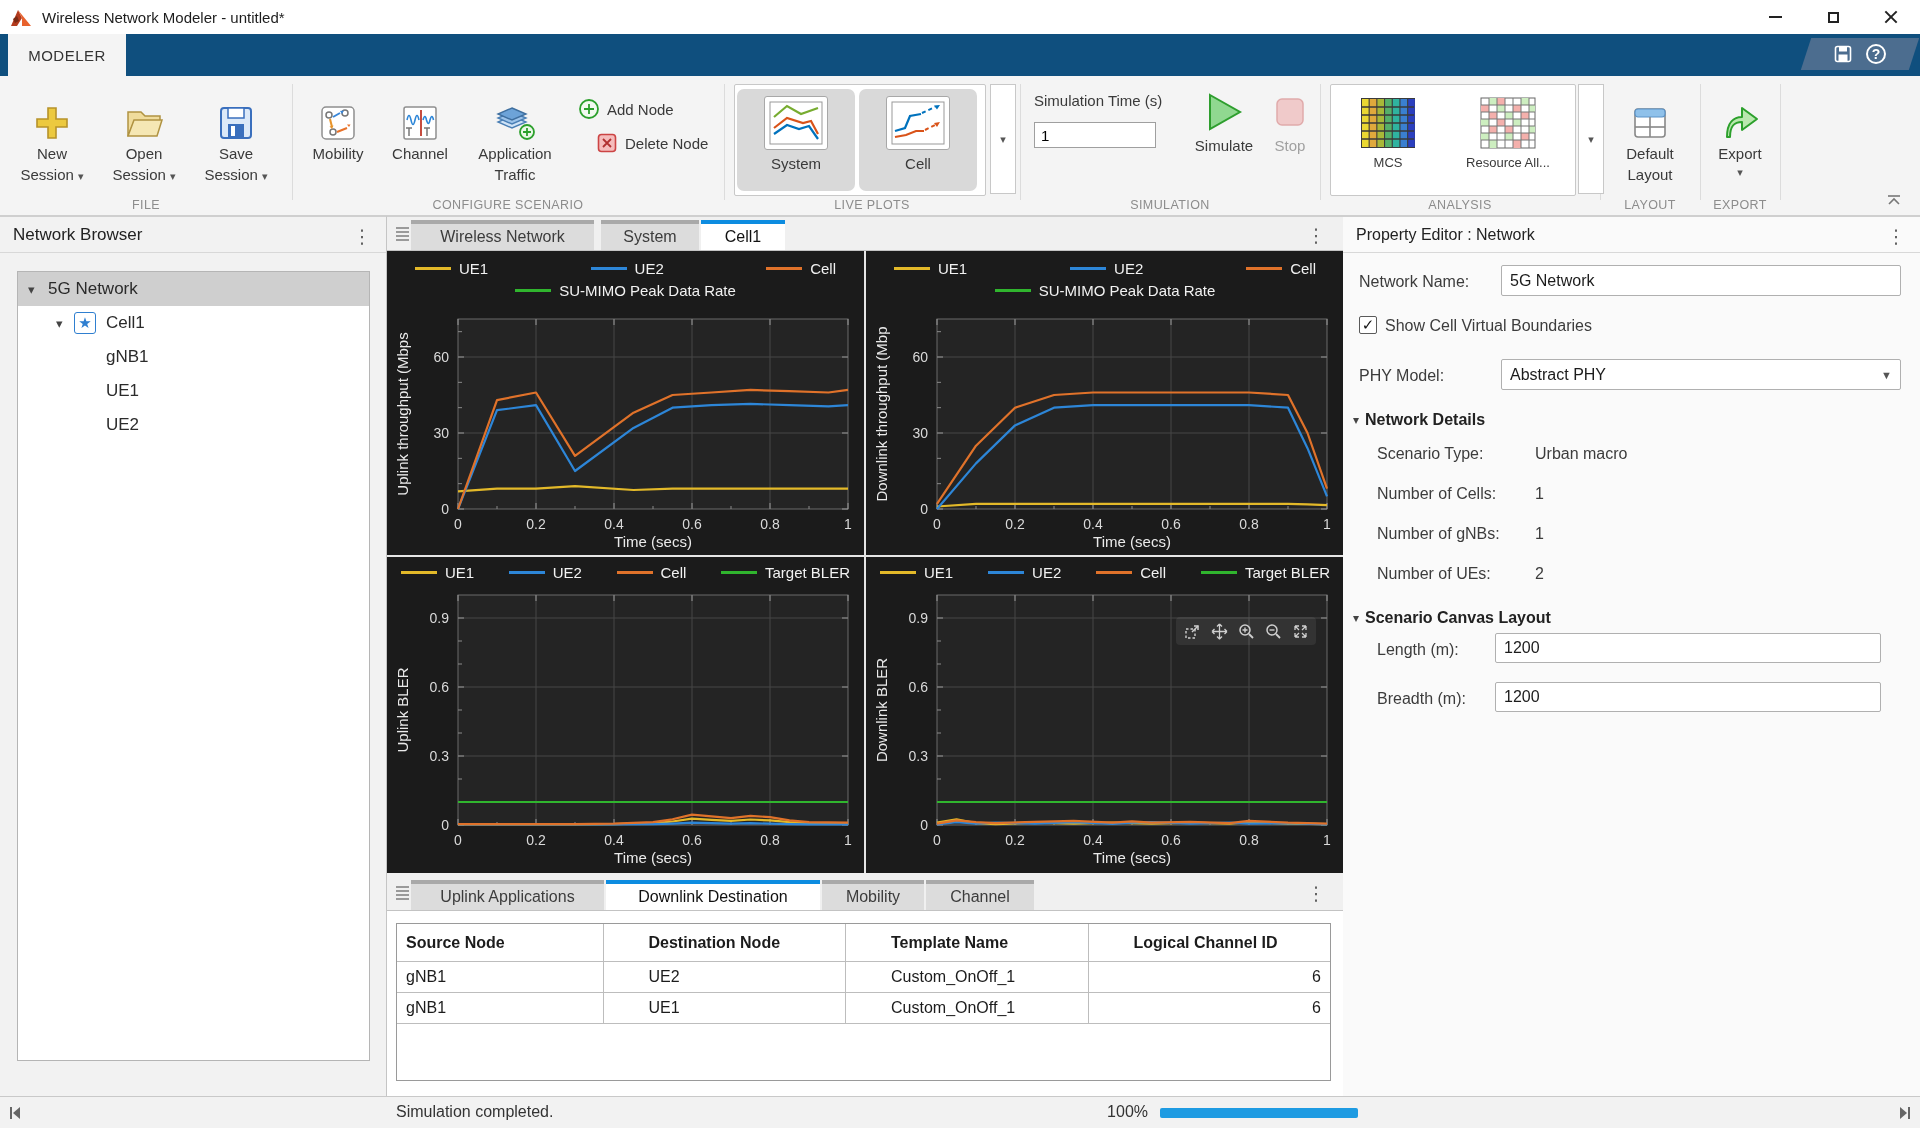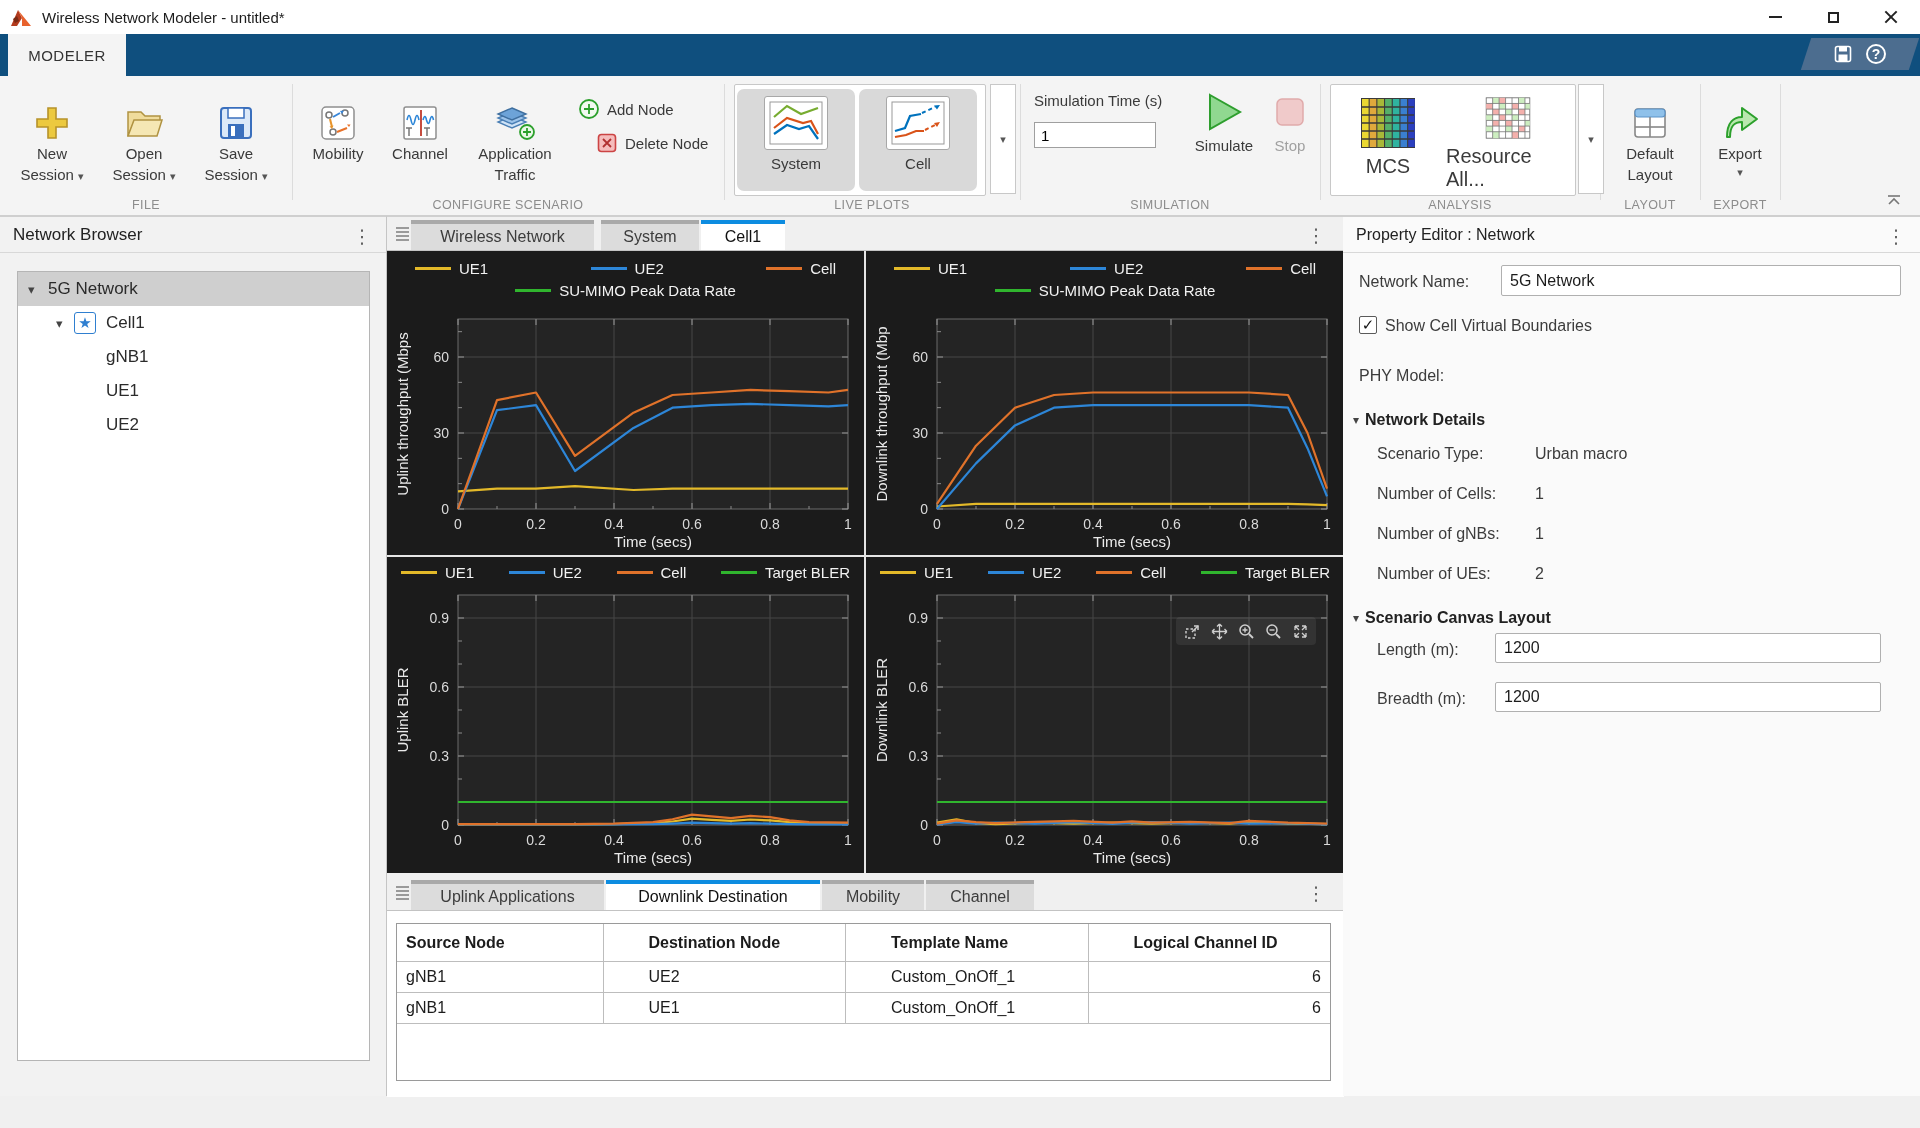--- a/index.html
+++ b/index.html
@@ -36,21 +36,21 @@
   .big-btn .bl{font-size:15px;color:#3a3a3a;line-height:18px;text-align:center;}
   .caret{font-size:11px;color:#555;}
   .mini-btn{position:absolute;display:flex;align-items:center;gap:7px;font-size:15px;color:#3a3a3a;}
   .gallery{position:absolute;top:8px;background:#fff;border:1px solid #c8c8c8;border-radius:2px;display:flex;}
   .chip{width:118px;height:102px;margin:4px 2px;background:#d9d9d9;border-radius:7px;
         display:flex;flex-direction:column;align-items:center;}
   .chip .icobox{margin-top:7px;width:64px;height:54px;background:#fff;border:1px solid #a8a8a8;border-radius:3px;
         display:flex;align-items:center;justify-content:center;}
   .chip .bl{margin-top:5px;font-size:15px;color:#3a3a3a;}
   .gal-item{width:112px;height:102px;margin:4px 1px;display:flex;flex-direction:column;align-items:center;}
-  .gal-item .bl{margin-top:6px;font-size:20px;color:#3a3a3a;}
+  .gal-item .bl{margin-top:6px;font-size:13px;color:#3a3a3a;}
   .gal-caret{position:absolute;top:8px;width:26px;height:110px;background:#fff;border:1px solid #c8c8c8;
         display:flex;align-items:center;justify-content:center;}
   .simlabel{position:absolute;font-size:15px;color:#3a3a3a;}
   .siminput{position:absolute;width:122px;height:26px;border:1px solid #9f9f9f;font-size:15px;padding:0 6px;background:#fff;}
   .disabled .bl{color:#a0a0a0;}
 
   
   .panel-left{position:absolute;left:0;top:216px;width:386px;height:880px;background:#f2f2f2;border-top:1px solid #cfcfcf;}
   .phead{height:36px;display:flex;align-items:center;border-bottom:1px solid #d8d8d8;}
   .phead .ptitle{margin-left:13px;font-size:17px;color:#222;}
@@ -834,20 +834,24 @@
       <span class="kebab" style="right:14px;top:8px">⋮</span>
     </div>
 
     <div class="prop-label" style="left:16px;top:56px">Network Name:</div>
     <input class="prop-input" style="left: 158px; top: 48px; width: 400px;" value="5G Network">
 
     <div class="checkbox" style="left:16px;top:99px">✓</div>
     <div class="prop-label" style="left:42px;top:100px">Show Cell Virtual Boundaries</div>
 
     <div class="prop-label" style="left:16px;top:150px">PHY Model:</div>
+    <div class="prop-select" style="left:158px;top:142px;width:400px">
+      <span>Abstract PHY</span>
+      <span class="dd">▼</span>
+    </div>
 
     <div class="sechead" style="left:10px;top:194px">
       <span class="tcaret2">▾</span>
       <span>Network Details</span>
     </div>
     <div class="prop-label" style="left:34px;top:228px">Scenario Type:</div>
     <div class="prop-label" style="left:192px;top:228px">Urban macro</div>
     <div class="prop-label" style="left:34px;top:268px">Number of Cells:</div>
     <div class="prop-label" style="left:192px;top:268px">1</div>
     <div class="prop-label" style="left:34px;top:308px">Number of gNBs:</div>
@@ -858,14 +862,27 @@
     <div class="sechead" style="left:10px;top:392px">
       <span class="tcaret2">▾</span>
       <span>Scenario Canvas Layout</span>
     </div>
     <div class="prop-label" style="left:34px;top:424px">Length (m):</div>
     <input class="prop-input" style="left: 152px; top: 416px; width: 386px; height: 30px;" value="1200">
     <div class="prop-label" style="left:34px;top:473px">Breadth (m):</div>
     <input class="prop-input" style="left: 152px; top: 465px; width: 386px; height: 30px;" value="1200">
   </div>
 
+  <div class="statusbar">
+    <svg style="position:absolute;left:8px;top:8px" width="16" height="16" viewBox="0 0 16 16">
+      <rect x="2" y="2" width="2" height="12" fill="#666"></rect>
+        <polygon points="12,2 5,8 12,14" fill="#666"></polygon>
+    </svg>
+    <span class="statmsg">Simulation completed.</span>
+    <span class="statpct">100%</span>
+    <div class="progress"></div>
+    <svg style="position:absolute;right:8px;top:8px" width="16" height="16" viewBox="0 0 16 16">
+      <rect x="12" y="2" width="2" height="12" fill="#666"></rect>
+        <polygon points="4,2 11,8 4,14" fill="#666"></polygon>
+    </svg>
+  </div>
 
 </div>
 
 </body></html>

